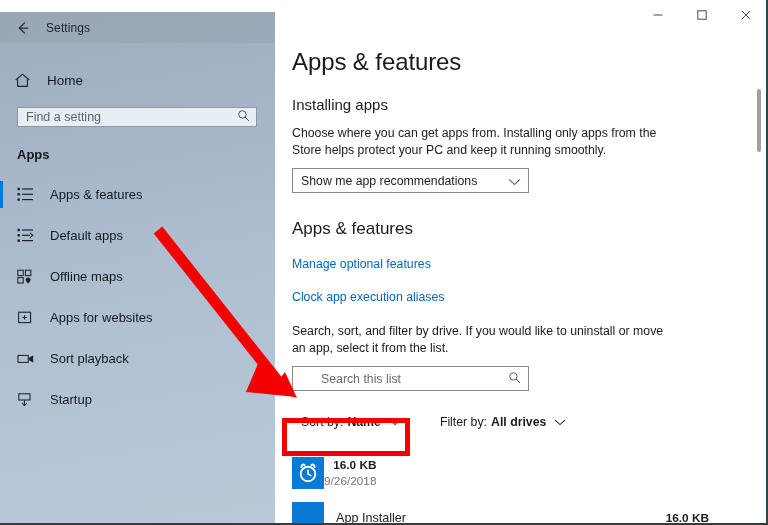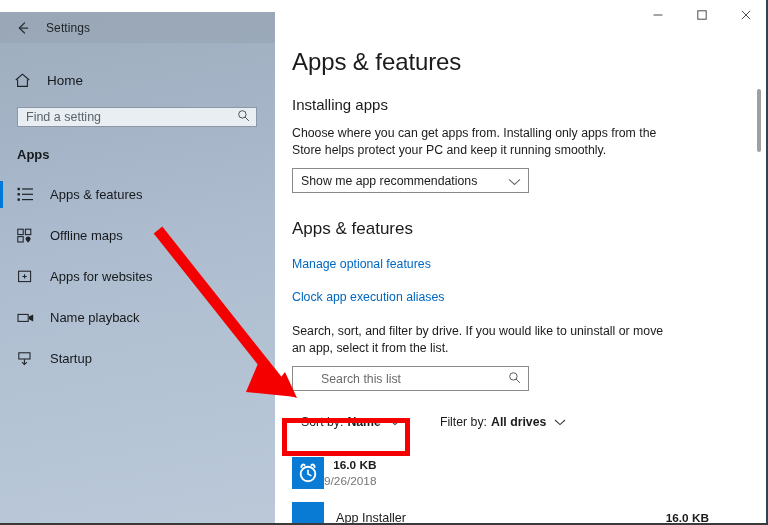--- a/index.html
+++ b/index.html
@@ -322,20 +322,35 @@
             <rect x="0.5" y="6.1" width="2.4" height="2.4" fill="#1d2226"></rect>
             <rect x="0.5" y="11.4" width="2.4" height="2.4" fill="#1d2226"></rect>
             <rect x="5" y="1.4" width="11" height="1.2" fill="#1d2226"></rect>
             <rect x="5" y="6.7" width="11" height="1.2" fill="#1d2226"></rect>
             <rect x="5" y="12" width="11" height="1.2" fill="#1d2226"></rect>
           </svg>
         </div>
         <div class="nav-label">Apps &amp; features</div>
       </div>
 
+      <div class="nav-item">
+
+        <div class="nav-ico">
+          <svg width="17" height="15" viewBox="0 0 17 15">
+            <rect x="0.5" y="0.8" width="2.4" height="2.4" fill="#1d2226"></rect>
+            <rect x="0.5" y="6.1" width="2.4" height="2.4" fill="#1d2226"></rect>
+            <rect x="0.5" y="11.4" width="2.4" height="2.4" fill="#1d2226"></rect>
+            <rect x="5" y="1.4" width="11" height="1.2" fill="#1d2226"></rect>
+            <rect x="5" y="6.7" width="8" height="1.2" fill="#1d2226"></rect>
+            <rect x="5" y="12" width="11" height="1.2" fill="#1d2226"></rect>
+            <path d="M13 5 L15.8 7.3 L13 9.6" stroke="#1d2226" stroke-width="1.1" fill="none"></path>
+          </svg>
+        </div>
+        <div class="nav-label">Default apps</div>
+      </div>
 
       <div class="nav-item">
 
         <div class="nav-ico">
           <svg width="17" height="15" viewBox="0 0 17 15">
             <rect x="0.8" y="1.2" width="5.4" height="5.4" stroke="#1d2226" stroke-width="1.05" fill="none"></rect>
             <rect x="8.4" y="1.2" width="5.4" height="5.4" stroke="#1d2226" stroke-width="1.05" fill="none"></rect>
             <rect x="0.8" y="8.6" width="5.4" height="5.4" stroke="#1d2226" stroke-width="1.05" fill="none"></rect>
             <path d="M11.1 8.4 C9.6 8.4 8.6 9.5 8.6 10.8 C8.6 12.2 11.1 14.6 11.1 14.6 C11.1 14.6 13.6 12.2 13.6 10.8 C13.6 9.5 12.6 8.4 11.1 8.4 Z" fill="#1d2226"></path>
           </svg>
@@ -355,21 +370,21 @@
       </div>
 
       <div class="nav-item">
 
         <div class="nav-ico">
           <svg width="18" height="15" viewBox="0 0 18 15">
             <rect x="1" y="4.4" width="10.2" height="7" stroke="#1d2226" stroke-width="1.05" fill="none"></rect>
             <path d="M12 6.6 L16.2 4.4 L16.2 11.4 L12 9.2 Z" fill="#1d2226"></path>
           </svg>
         </div>
-        <div class="nav-label">Name playback</div>
+        <div class="nav-label">Sort playback</div>
       </div>
 
       <div class="nav-item">
 
         <div class="nav-ico">
           <svg width="17" height="15" viewBox="0 0 17 15">
             <rect x="1.8" y="1.8" width="11.2" height="6.2" stroke="#1d2226" stroke-width="1.05" fill="none"></rect>
             <path d="M7.4 8.2 L7.4 13.4" stroke="#1d2226" stroke-width="1.05"></path>
             <path d="M5 11.2 L7.4 13.6 L9.8 11.2" stroke="#1d2226" stroke-width="1.05" fill="none"></path>
           </svg>

